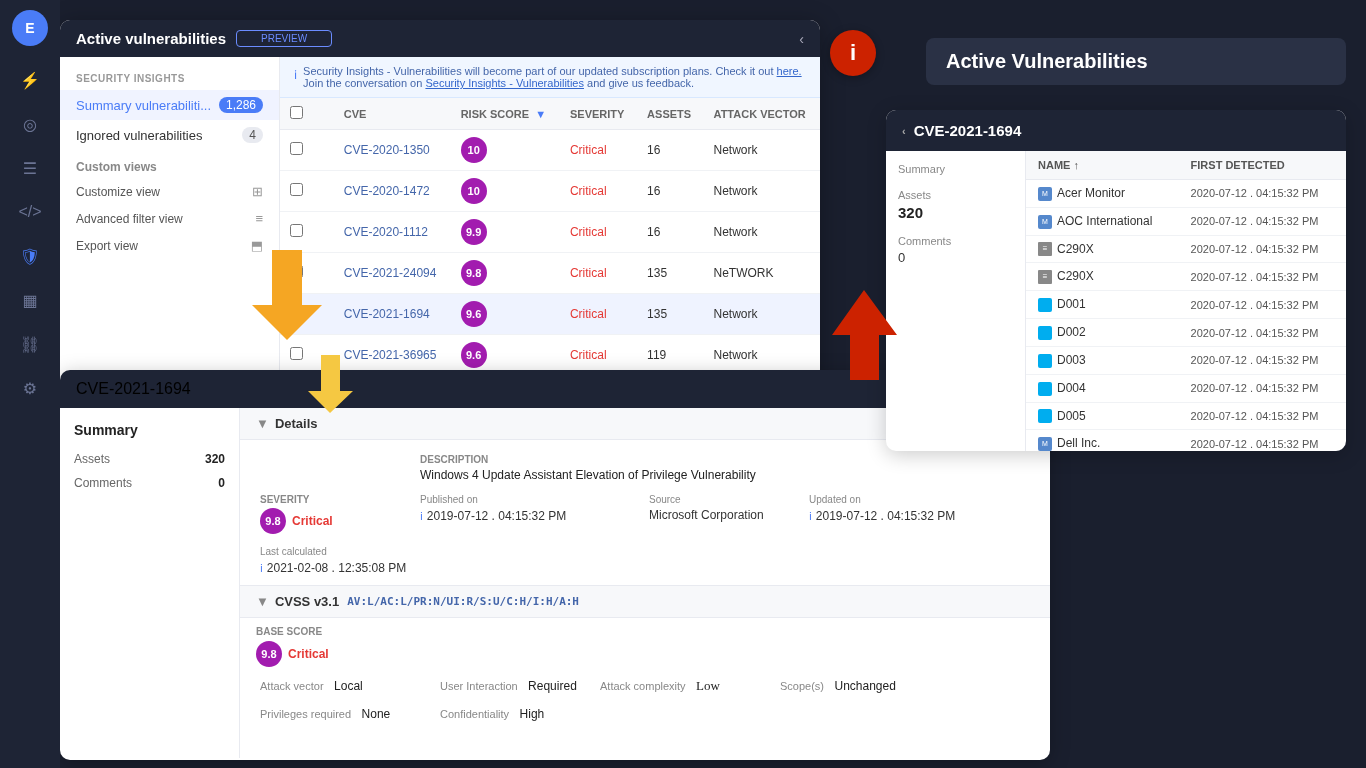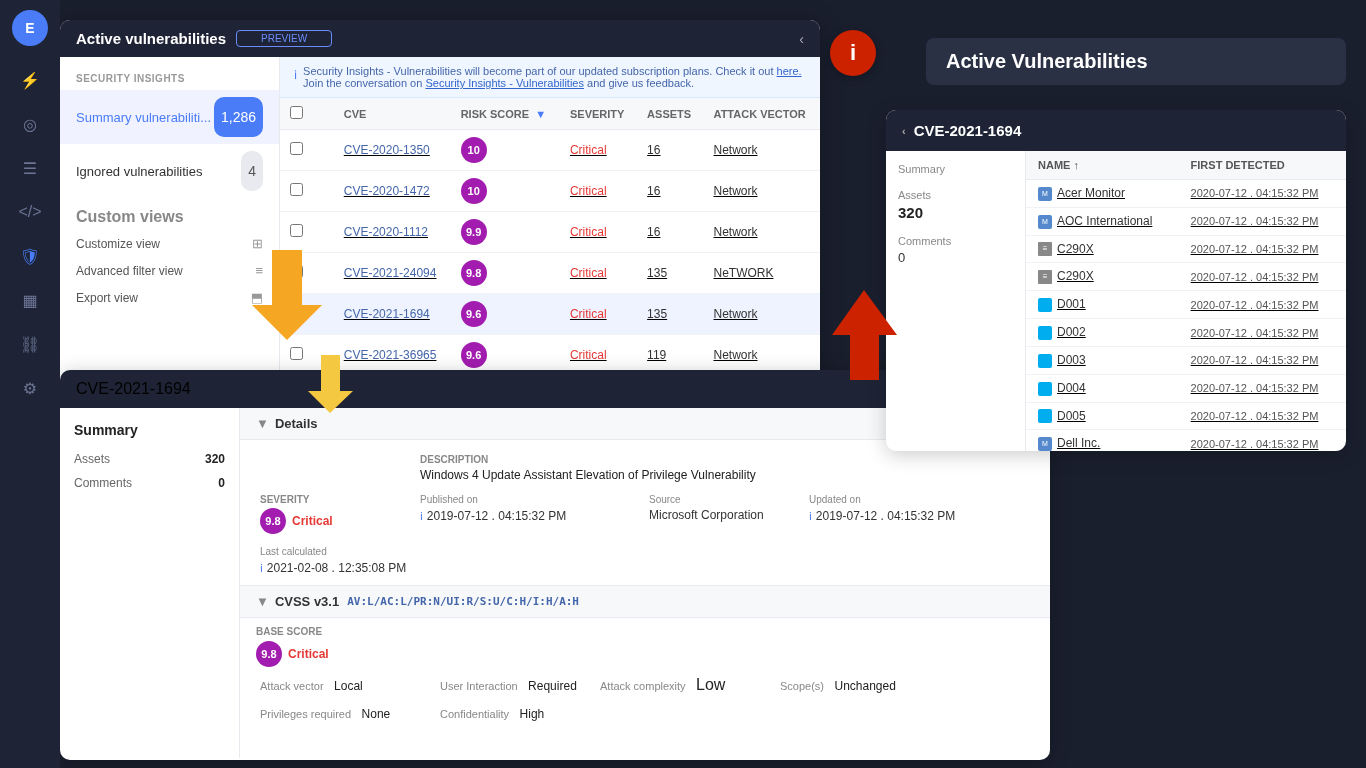--- a/index.html
+++ b/index.html
@@ -93,30 +93,30 @@
       justify-content: space-between;
       padding: 7px 16px;
       font-size: 13px;
       color: #333;
       cursor: pointer;
     }
     .panel-sidebar .nav-item.active { background: #f0f3ff; color: #4a7cf7; }
     .nav-count {
       background: #e8eaf0;
       border-radius: 10px;
-      padding: 12px 7px;
-      font-size: 14px;
+      padding: 1px 7px;
+      font-size: 12px;
       color: #555;
     }
     .nav-count.active-count {
       background: #4a7cf7;
       color: white;
     }
     .custom-views-header {
-      font-size: 16px;
+      font-size: 12px;
       color: #888;
       padding: 10px 16px 4px;
       font-weight: 600;
     }
     .panel-sidebar .action-item {
       display: flex;
       align-items: center;
       justify-content: space-between;
       padding: 6px 16px;
       font-size: 12px;
@@ -155,21 +155,20 @@
       font-weight: 600;
       font-size: 11px;
       color: #666;
       border-bottom: 1px solid #e8eaf0;
       white-space: nowrap;
     }
     thead th.sortable { cursor: pointer; }
     thead th .sort-icon { color: #4a7cf7; margin-left: 3px; }
     tbody tr {
       border-bottom: 1px solid #f0f2f5;
-      text-decoration: underline;
     }
     tbody tr.selected { background: #eff3ff; }
     tbody td {
       padding: 7px 10px;
       color: #333;
       font-size: 12px;
     }
     .risk-badge {
       display: inline-flex;
       align-items: center;
@@ -687,21 +686,21 @@
         <div style="padding: 5px 4px;">
       <span style="font-size:11px;color:#888;margin-right:6px;">Attack vector</span>
       <span style="font-size:12px;color:#222;font-weight:500;">Local</span>
     </div>
             <div style="padding: 5px 4px;">
       <span style="font-size:11px;color:#888;margin-right:6px;">User Interaction</span>
       <span style="font-size:12px;color:#222;font-weight:500;">Required</span>
     </div>
             <div style="padding: 5px 4px;">
       <span style="font-size:11px;color:#888;margin-right:6px;">Attack complexity</span>
-      <span style="font-size:16px;color:#222;font-weight:500;">Low</span>
+      <span style="font-size:13px;color:#222;font-weight:500;font-family:Liberation Serif, serif;">Low</span>
     </div>
             <div style="padding: 5px 4px;">
       <span style="font-size:11px;color:#888;margin-right:6px;">Scope(s)</span>
       <span style="font-size:12px;color:#222;font-weight:500;">Unchanged</span>
     </div>
             <div style="padding: 5px 4px;">
       <span style="font-size:11px;color:#888;margin-right:6px;">Privileges required</span>
       <span style="font-size:12px;color:#222;font-weight:500;">None</span>
     </div>
             <div style="padding: 5px 4px;">

